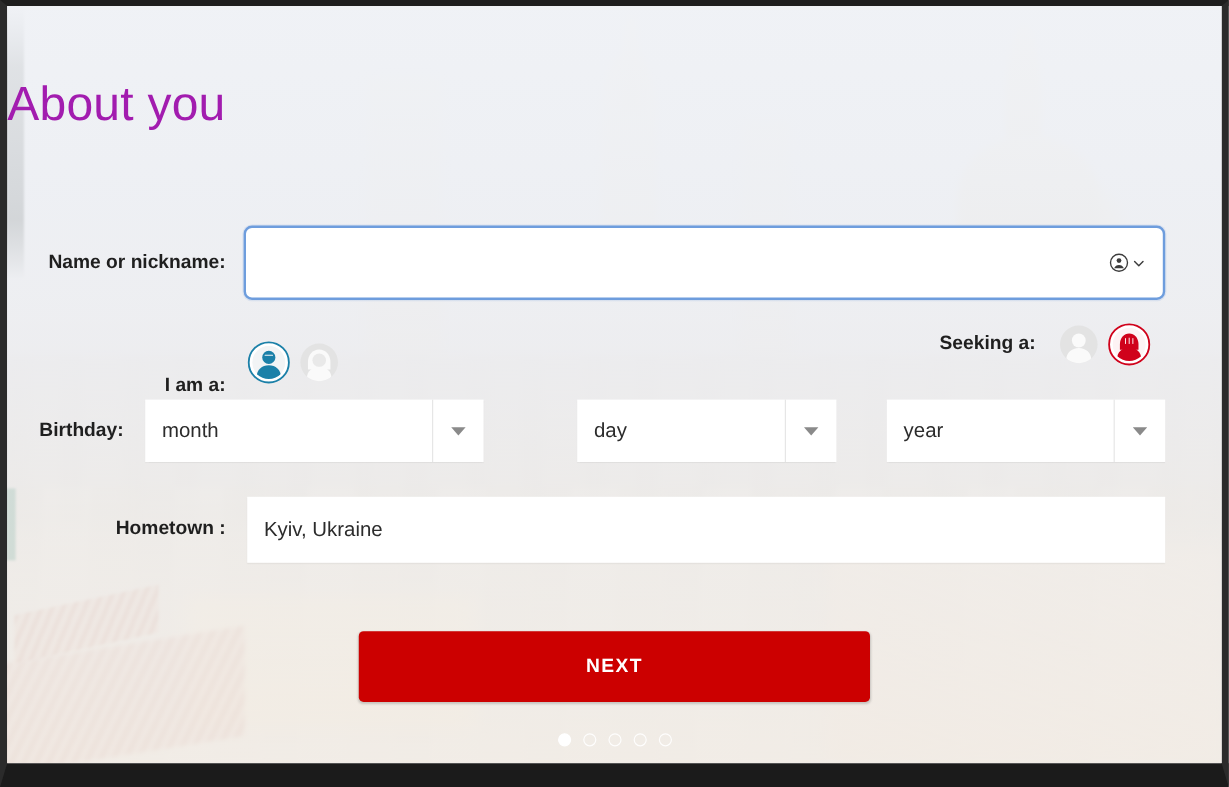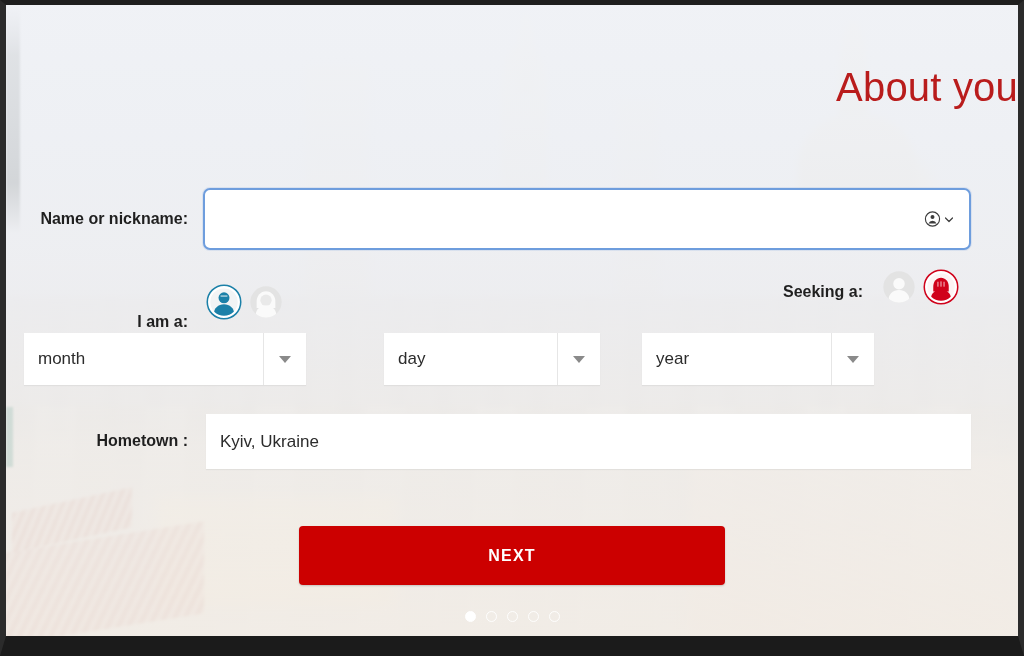--- a/index.html
+++ b/index.html
@@ -179,24 +179,24 @@
   }
 
   
   .page {
     position: absolute;
     inset: 0;
   }
   .page-title {
     position: absolute;
     top: 60px; left: 0; right: 0;
-    text-align: right;
+    text-align: left;
     font-size: 40px;
     font-weight: 300;
-    color: #b91c1c;
+    color: #a21caf;
     letter-spacing: .2px;
   }
 
   .row { position: absolute; display: flex; align-items: center; }
 
   .label {
     font-size: 16px;
     font-weight: bold;
     color: #1f1f1f;
     text-align: right;
@@ -234,21 +234,21 @@
     color: #3c3c3c;
   }
 
   
   .row-gender { top: 264px; left: 0; width: 965px; }
   .row-gender .label { width: 182px; margin-top: 40px; }
   .gender-pick { display: flex; align-items: center; margin-left: 18px; gap: 6px; }
   .seek-group {
     position: absolute;
     top: 264px; right: 59px;
-    display: flex; align-items: flex-end;
+    display: flex; align-items: center;
   }
   .seek-group .label { margin-right: 18px; }
   .avatar {
     width: 36px; height: 36px;
     border-radius: 50%;
     position: relative;
     cursor: pointer;
     flex: 0 0 auto;
   }
 
@@ -447,20 +447,21 @@
             <path d="M11.4 19.6c0-5.6 3.8-9.8 8.6-9.8s8.6 4.2 8.6 9.8v5.4H11.4z" fill="#d0021b"></path>
             <circle cx="20" cy="16.6" r="5.4" fill="#d0021b"></circle>
             <path d="M20 22.8c-6.4 0-11.2 4.4-11.2 10.4v6h22.4v-6c0-6-4.8-10.4-11.2-10.4z" fill="#d0021b"></path>
             <path d="M16.6 14.6v4.6M20 14.2v5M23.4 14.6v4.6" stroke="#fdf3f4" stroke-width=".9" stroke-linecap="round"></path>
           </g>
         </svg>
       </div>
     </div>
 
     <div class="row row-birthday">
+      <div class="label">Birthday:</div>
       <div class="selects">
 
         <div class="select month">
           <span class="select-value">month</span>
           <span class="select-arrow">
             <span class="tri"></span>
           </span>
         </div>
 
         <div class="select day">

